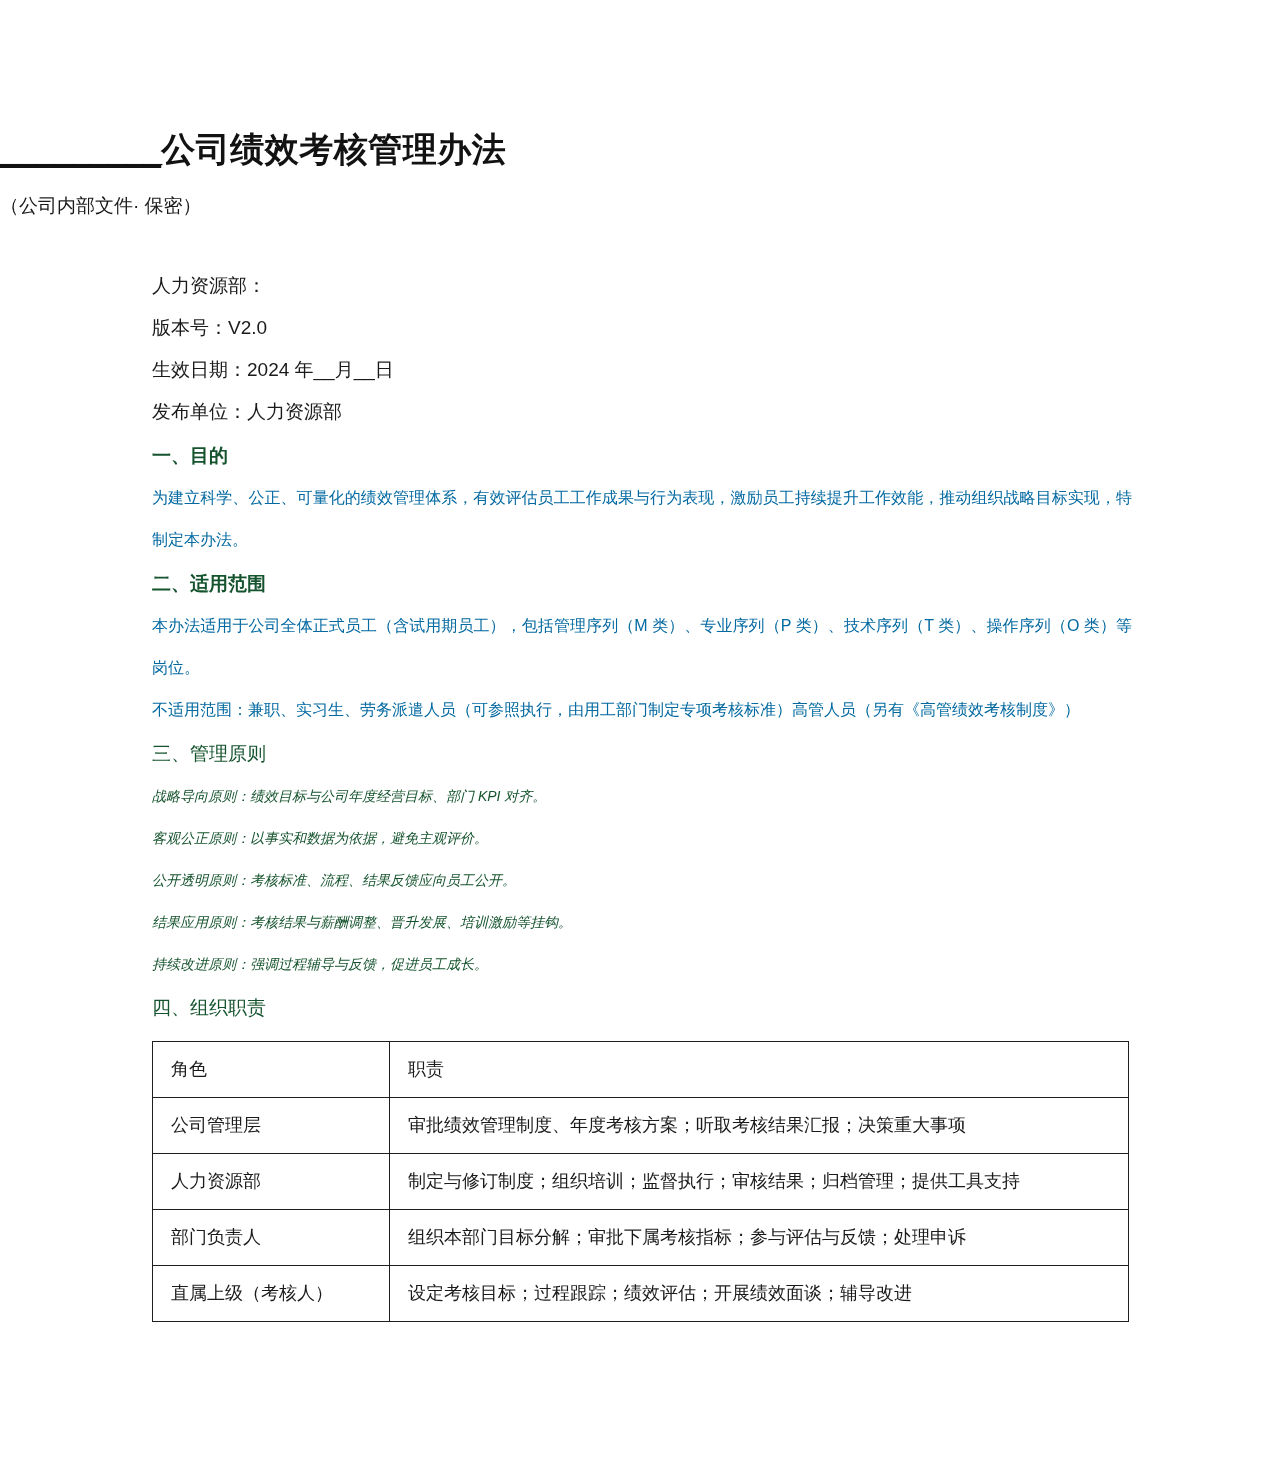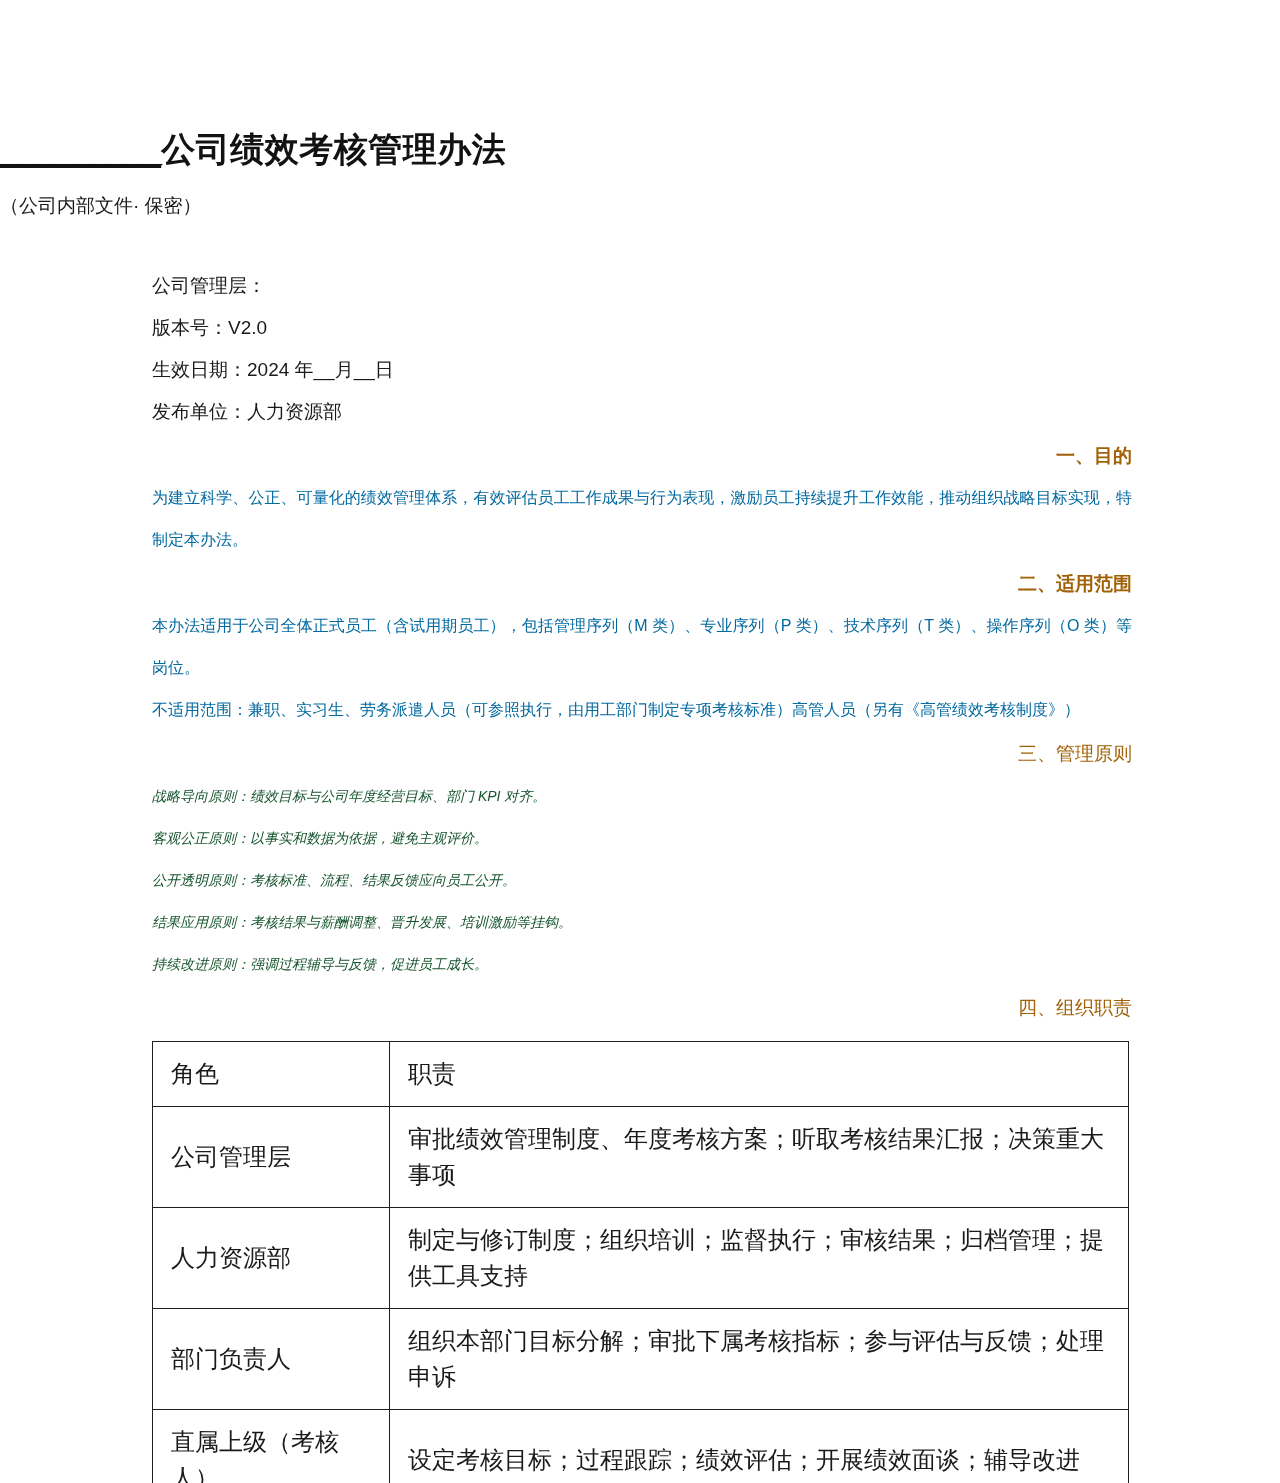--- a/index.html
+++ b/index.html
@@ -59,24 +59,23 @@
   }
   .meta-line {
     font-size: 19px;
     line-height: 42px;
     color: #1a1a1a;
     white-space: pre-wrap;
   }
   .sec-heading {
     font-size: 19px;
     line-height: 42px;
-    color: #a16207;
+    color: #14532d;
     margin-top: 2px;
     white-space: pre-wrap;
-    text-align: right;
   }
   .sec-heading.bold {
     font-weight: bold;
   }
   .para {
     font-size: 16px;
     line-height: 42px;
     color: #0369a1;
     text-align: justify;
     text-justify: inter-character;
@@ -92,21 +91,21 @@
 
   
   .resp-table {
     border-collapse: collapse;
     width: 908px;
     margin-top: 12px;
     table-layout: fixed;
   }
   .resp-table td {
     border: 1.6px solid #1f1f1f;
-    font-size: 24px;
+    font-size: 18px;
     color: #1a1a1a;
     padding: 14px 16px 14px 18px;
     vertical-align: middle;
     line-height: 1.5;
     height: 22px;
   }
   .resp-table td.col-role {
     width: 202px;
   }
   .resp-table td.col-duty {
@@ -118,21 +117,21 @@
 
 <div class="page">
 
   <div class="title-block">
     <h1 class="doc-title"><span class="blank">_________</span><span>公司绩效考核管理办法</span></h1>
     <p class="doc-subtitle">（公司内部文件· 保密）</p>
   </div>
 
   <div class="content">
 
-    <div class="meta-line">公司管理层：</div>
+    <div class="meta-line">人力资源部：</div>
     <div class="meta-line">版本号：V2.0</div>
     <div class="meta-line">生效日期：2024 年__月__日</div>
     <div class="meta-line">发布单位：人力资源部</div>
 
     <div class="sec-heading bold">一、目的</div>
     <div class="para">为建立科学、公正、可量化的绩效管理体系，有效评估员工工作成果与行为表现，激励员工持续提升工作效能，推动组织战略目标实现，特制定本办法。</div>
 
     <div class="sec-heading bold">二、适用范围</div>
     <div class="para">本办法适用于公司全体正式员工（含试用期员工），包括管理序列（M 类）、专业序列（P 类）、技术序列（T 类）、操作序列（O 类）等岗位。</div>
     <div class="para">不适用范围：兼职、实习生、劳务派遣人员（可参照执行，由用工部门制定专项考核标准）高管人员（另有《高管绩效考核制度》）</div>

